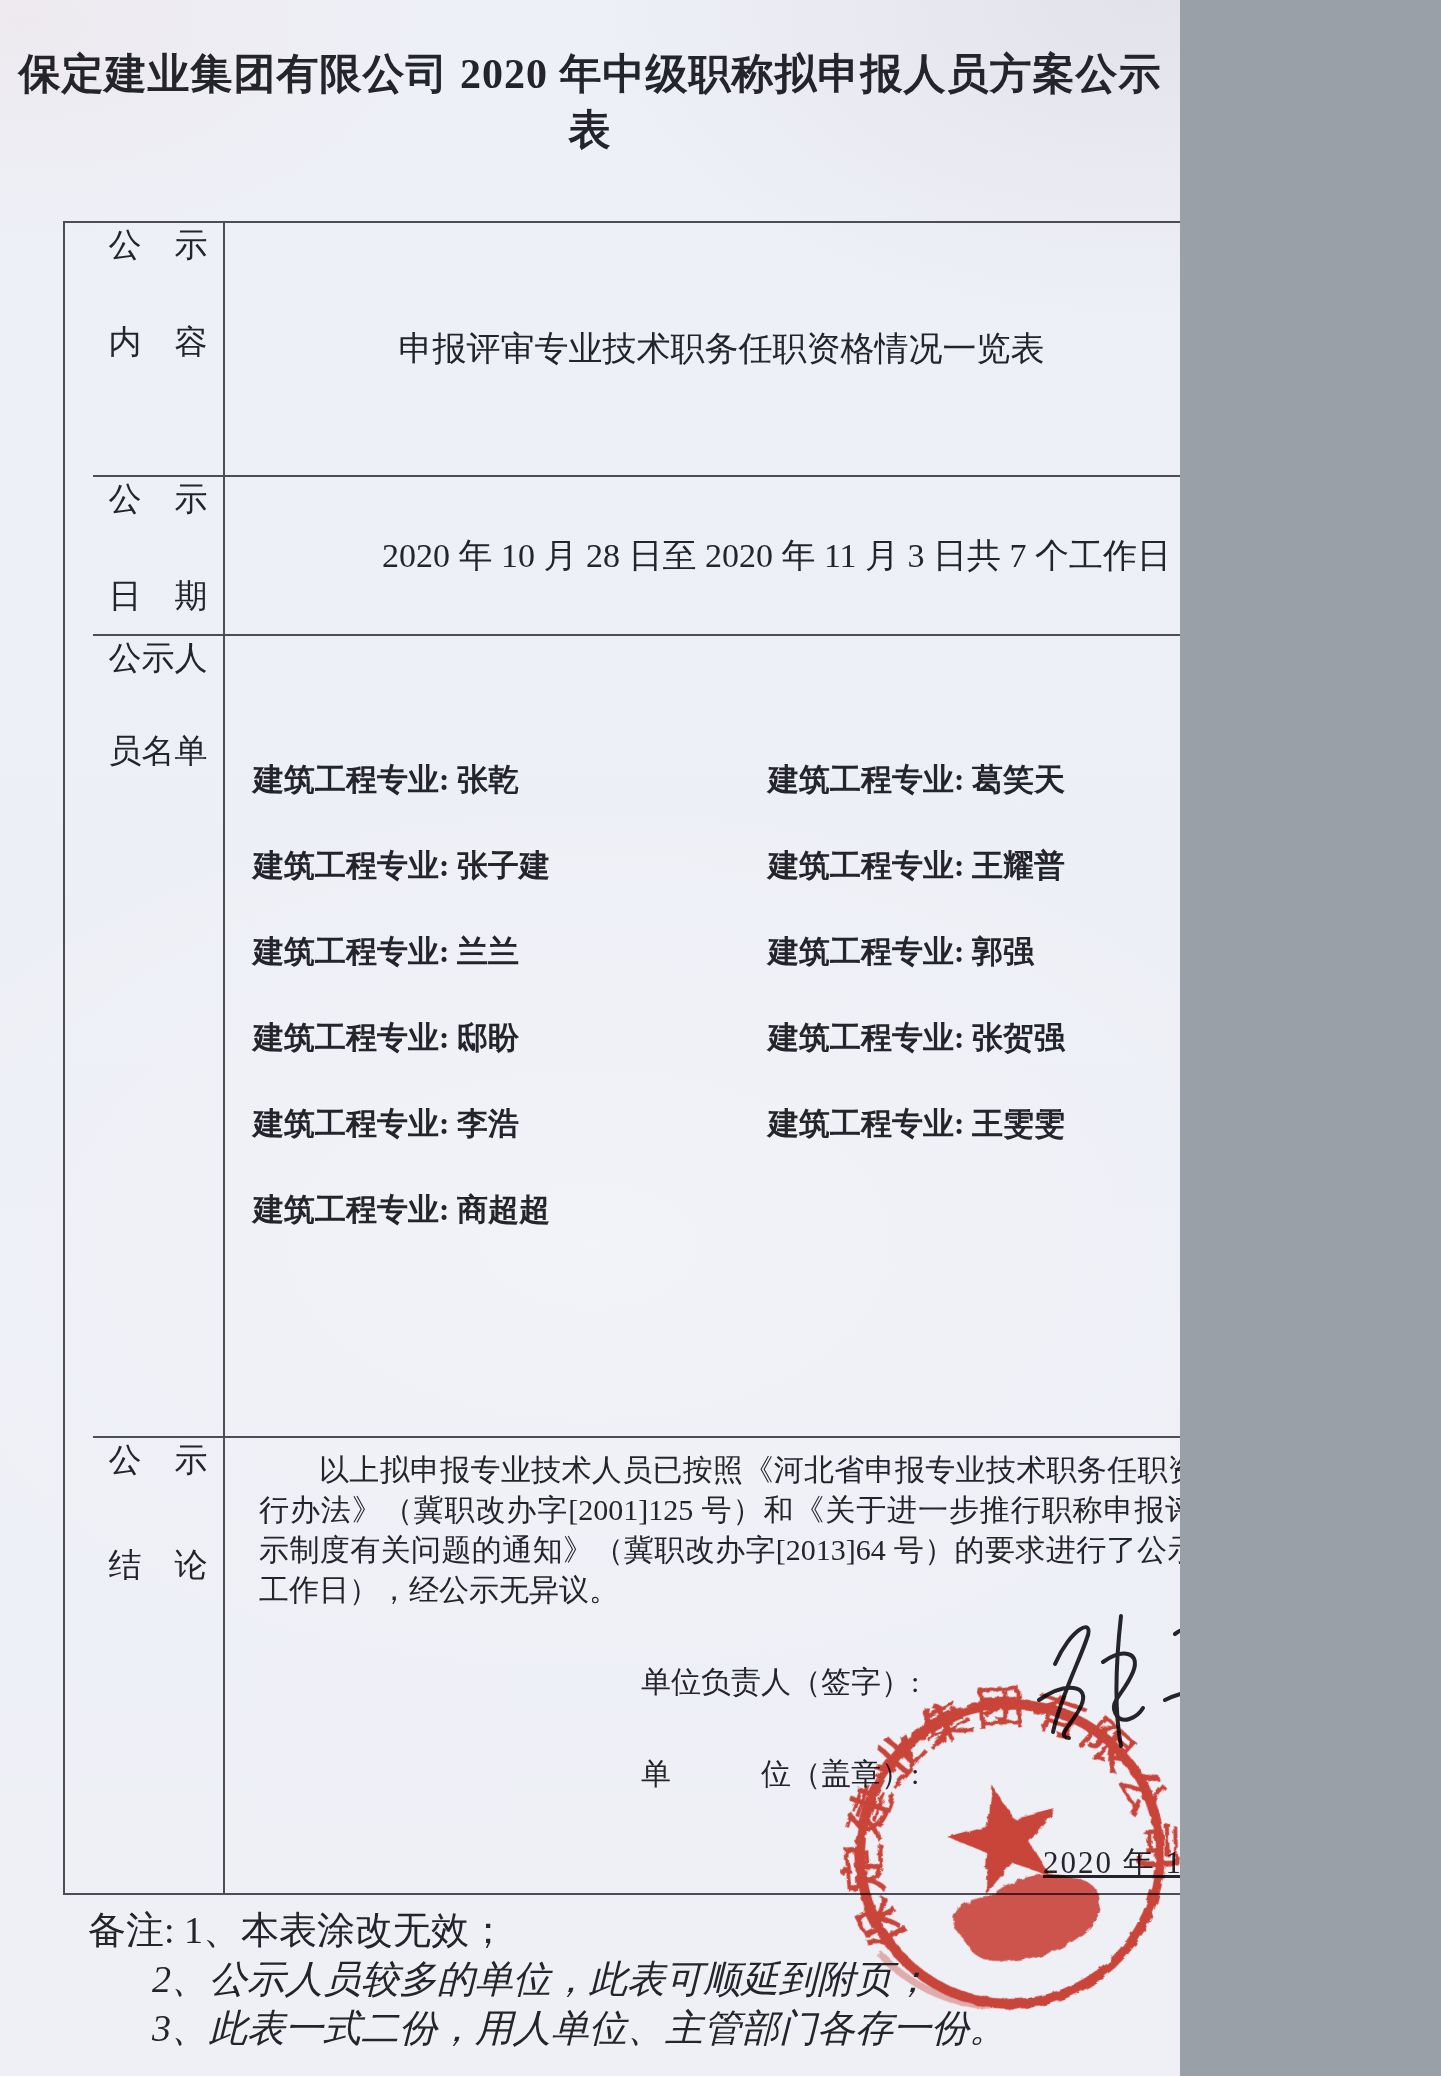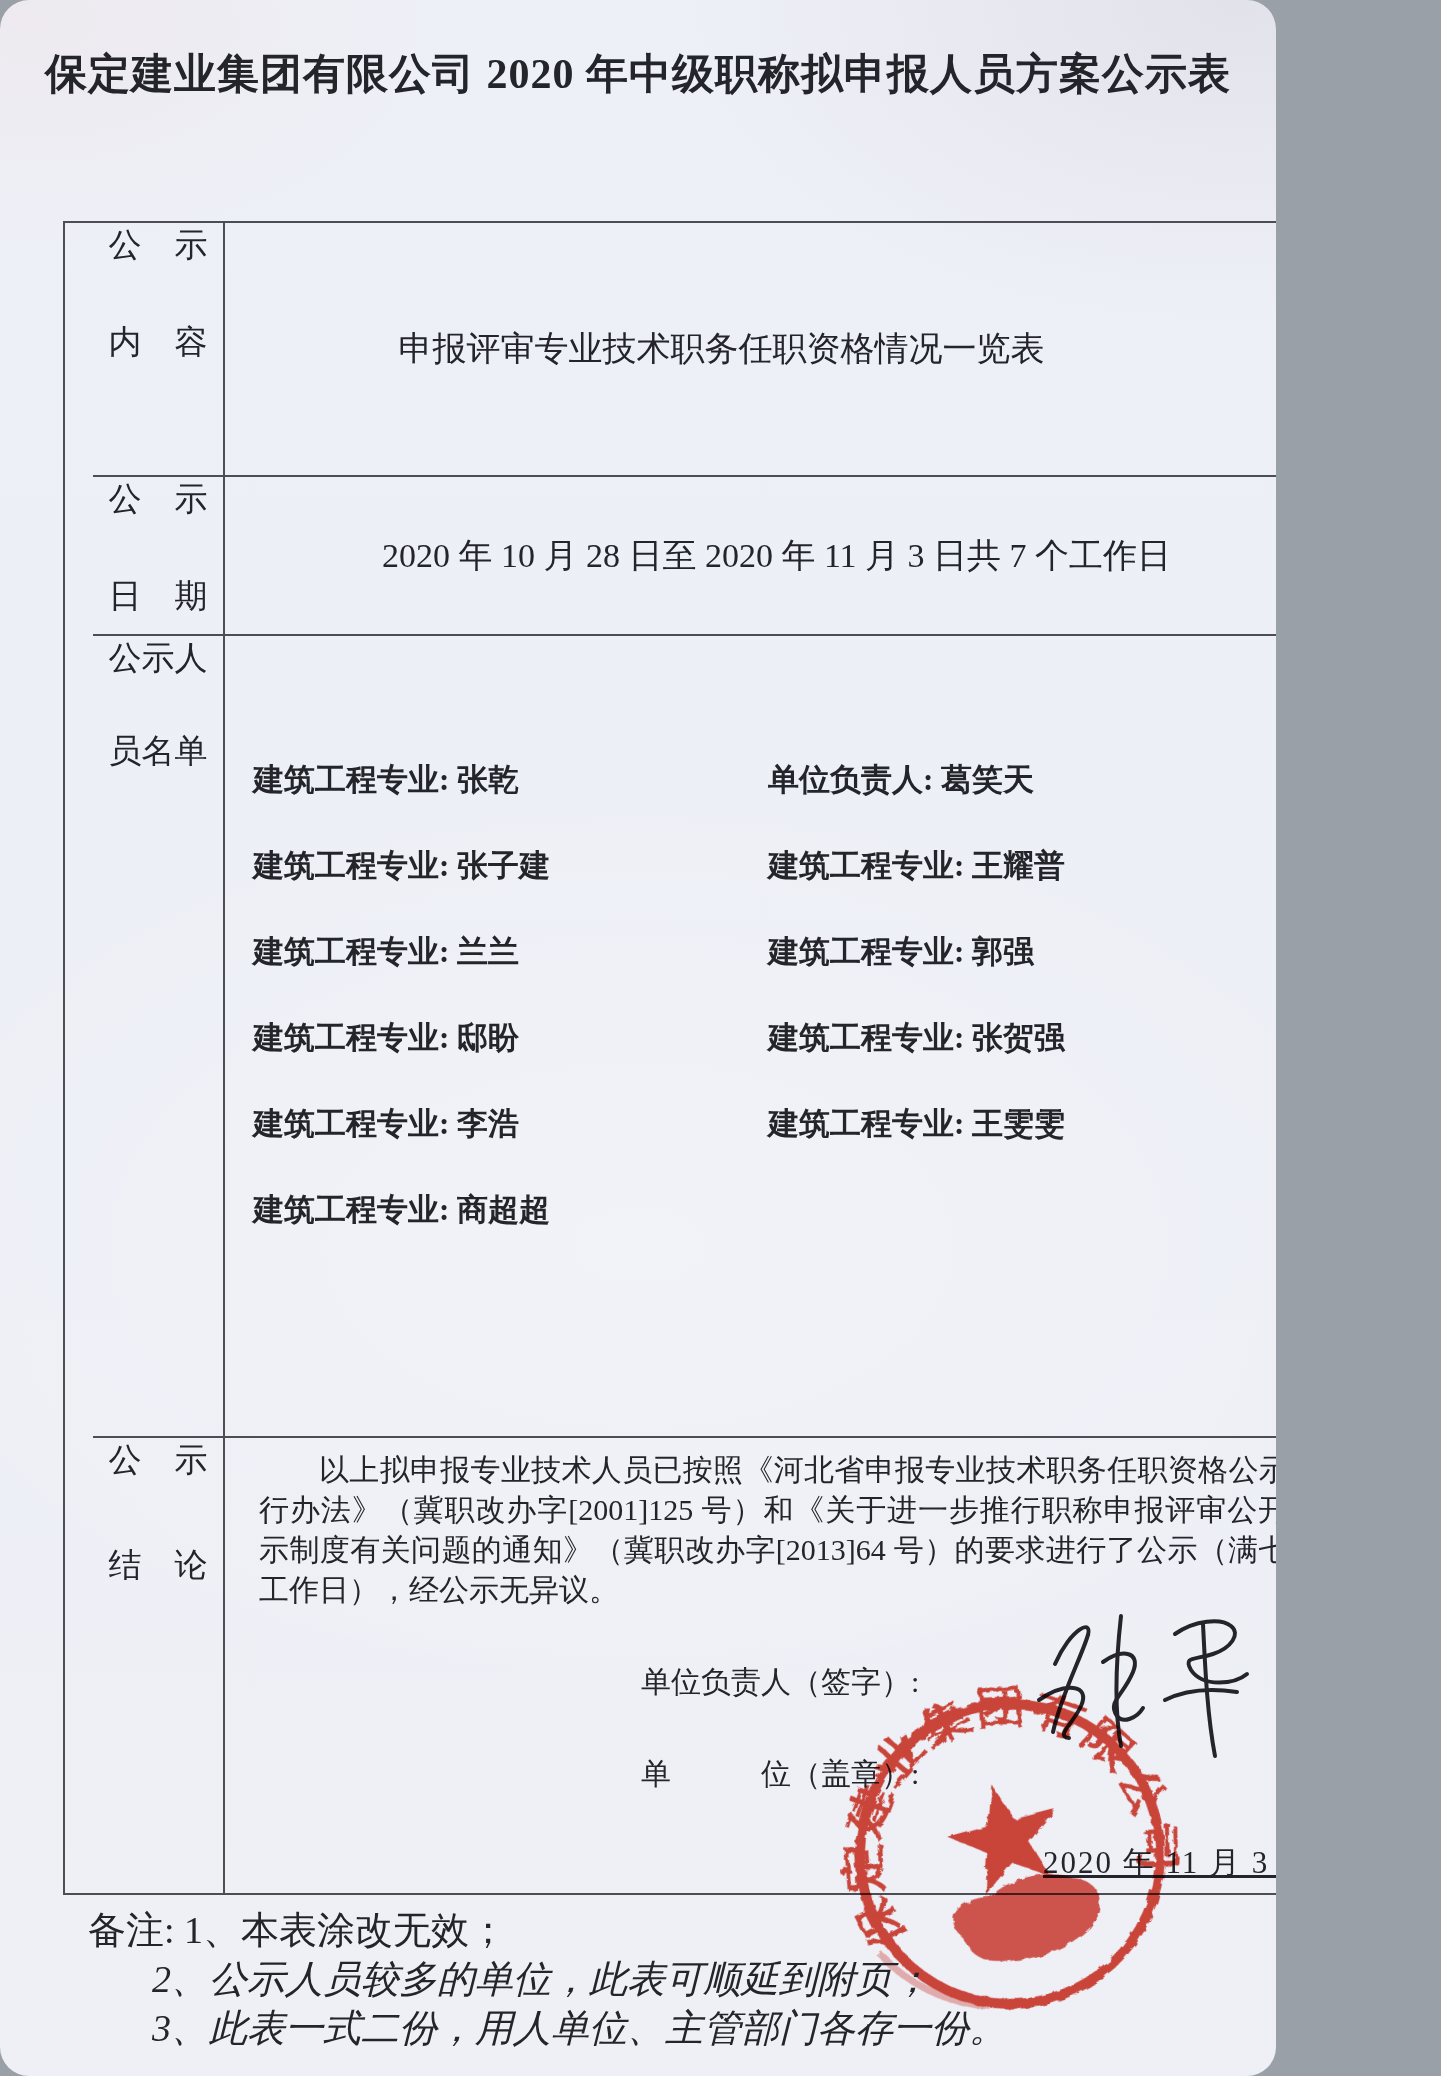--- a/index.html
+++ b/index.html
@@ -1,24 +1,23 @@
 <!DOCTYPE html>
 <html><head>
 <meta charset="utf-8">
 <style>
   html,body{margin:0;padding:0;}
   body{background:#9aa0a8;font-family:"Liberation Serif","DejaVu Serif",serif;}
   .sheet{
-    position:relative;width:1276px;height:2076px;overflow:hidden;color:#24242b;
+    position:relative;width:1180px;height:2076px;overflow:hidden;color:#24242b;
     background:
       radial-gradient(ellipse 900px 520px at 97% 0%, rgba(205,200,212,.35), transparent 62%),
       radial-gradient(ellipse 700px 380px at 2% 1%, rgba(236,218,222,.30), transparent 60%),
       radial-gradient(ellipse 1200px 700px at 50% 60%, rgba(255,255,255,.25), transparent 70%),
       linear-gradient(180deg,#eef0f7 0%,#edeff6 55%,#eef0f6 100%);
-    border-radius: 29px;
   }
   .title{position:absolute;top:46px;left:0;width:100%;text-align:center;
     font-size:42px;font-weight:700;letter-spacing:1px;}
   .ptable{position:absolute;left:63px;top:221px;width:1325px;height:1674px;
     display:grid;grid-template-columns:160px 1fr;grid-template-rows:254px 159px 802px auto;
     border:2px solid #4d4d55;box-sizing:border-box;}
   .cell{box-sizing:border-box;}
   .lbl{border-right:2px solid #4d4d55;border-bottom:2px solid #4d4d55;
     display:flex;flex-direction:column;align-items:center;
     font-size:33px;gap:52px;margin-left:28px;}
@@ -81,21 +80,21 @@
     <div class="cell cnt">
       <div class="names-col names-left">
         <div class="nm">建筑工程专业: 张乾</div>
         <div class="nm">建筑工程专业: 张子建</div>
         <div class="nm">建筑工程专业: 兰兰</div>
         <div class="nm">建筑工程专业: 邸盼</div>
         <div class="nm">建筑工程专业: 李浩</div>
         <div class="nm">建筑工程专业: 商超超</div>
       </div>
       <div class="names-col names-right">
-        <div class="nm">单位负责人: 葛笑天</div>
+        <div class="nm">建筑工程专业: 葛笑天</div>
         <div class="nm">建筑工程专业: 王耀普</div>
         <div class="nm">建筑工程专业: 郭强</div>
         <div class="nm">建筑工程专业: 张贺强</div>
         <div class="nm">建筑工程专业: 王雯雯</div>
       </div>
     </div>
 
     <div class="cell lbl r4">
       <span>公　示</span>
       <span>结　论</span>

